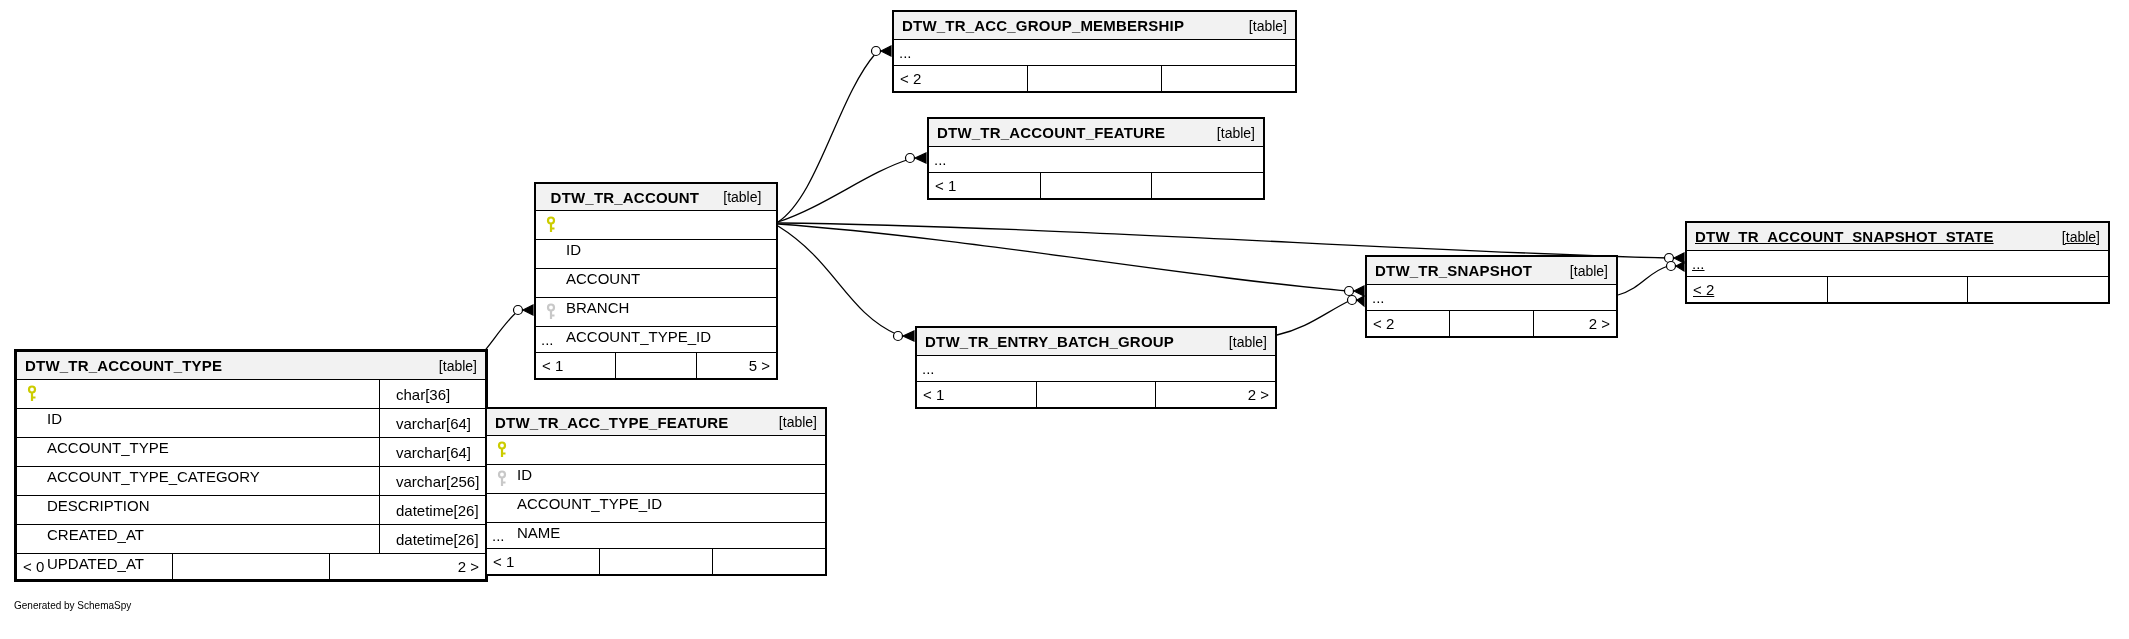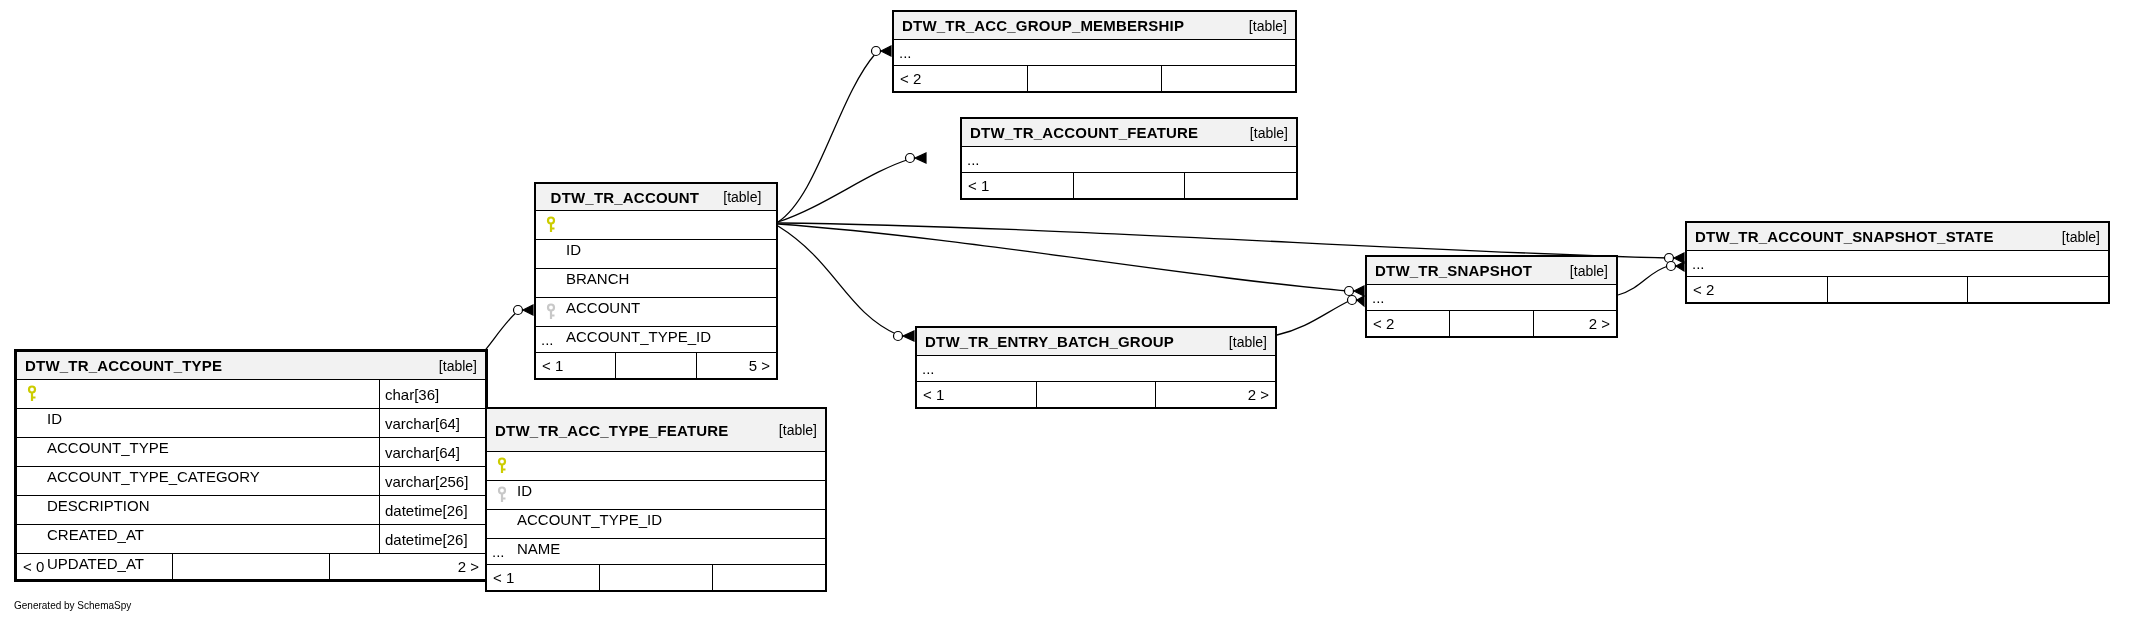--- a/index.html
+++ b/index.html
@@ -11,21 +11,21 @@
   .hdr{display:flex;justify-content:space-between;align-items:center;
        background:#f2f2f2;border-bottom:1px solid #000;height:28px;
        padding:0 8px;box-sizing:border-box;gap:24px;}
   .tname{font-weight:bold;font-size:15px;letter-spacing:0.2px;cursor:pointer;}
   .ttag{font-weight:normal;font-size:14px;}
   .row{display:flex;align-items:center;height:29px;border-bottom:1px solid #000;
        font-size:15px;box-sizing:border-box;}
   .keyicon{width:30px;display:flex;justify-content:center;align-items:center;flex:0 0 30px;}
   .cname{flex:1;white-space:nowrap;overflow:hidden;margin-top:48px;}
   .ctype{flex:0 0 106px;border-left:1px solid #000;align-self:stretch;
-         display:flex;align-items:center;padding-left:5px;box-sizing:border-box;}
+         display:flex;align-items:center;padding-left:16px;box-sizing:border-box;}
   .erow{display:flex;align-items:center;height:26px;border-bottom:1px solid #000;
         font-size:15px;padding-left:5px;box-sizing:border-box;}
   .frow{display:flex;height:25px;font-size:15px;box-sizing:border-box;}
   .fcell{flex:1;display:flex;align-items:center;padding:0 6px;box-sizing:border-box;}
   .fcell.mid,.fcell.rgt{border-left:1px solid #000;}
   .fcell.rgt{justify-content:flex-end;}
   .note{position:absolute;left:14px;top:600px;font-size:10px;z-index:1;}
 </style>
 </head>
 <body>
@@ -124,27 +124,27 @@
           <g stroke="#cccc00" stroke-width="2.2" fill="none">
             <circle cx="6" cy="4.5" r="3"></circle>
             <path d="M6 7.5 L6 16 M6 12.5 L9.5 12.5"></path>
           </g>
         </svg>
     </span>
     <span class="cname">ID</span>
   </div>
   <div class="row">
     <span class="keyicon"></span>
+    <span class="cname">ACCOUNT</span>
+  </div>
+  <div class="row">
+    <span class="keyicon"></span>
     <span class="cname">BRANCH</span>
   </div>
   <div class="row">
-    <span class="keyicon"></span>
-    <span class="cname">ACCOUNT</span>
-  </div>
-  <div class="row">
     <span class="keyicon">
       <svg width="12" height="18" viewBox="0 0 12 18">
           <g stroke="#c8c8c8" stroke-width="2.2" fill="none">
             <circle cx="6" cy="4.5" r="3"></circle>
             <path d="M6 7.5 L6 16 M6 12.5 L9.5 12.5"></path>
           </g>
         </svg>
     </span>
     <span class="cname">ACCOUNT_TYPE_ID</span>
   </div>
@@ -162,21 +162,21 @@
     <span class="ttag">[table]</span>
   </div>
   <div class="erow">...</div>
   <div class="frow">
     <span class="fcell">&lt; 2</span>
     <span class="fcell mid"></span>
     <span class="fcell rgt"></span>
   </div>
 </div>
 
-<div class="tbl" style="left:960px;top:117px;width:338px;">
+<div class="tbl" style="left:927px;top:117px;width:338px;">
   <div class="hdr">
     <span class="tname">DTW_TR_ACCOUNT_FEATURE</span>
     <span class="ttag">[table]</span>
   </div>
   <div class="erow">...</div>
   <div class="frow">
     <span class="fcell">&lt; 1</span>
     <span class="fcell mid"></span>
     <span class="fcell rgt"></span>
   </div>
@@ -201,35 +201,35 @@
     <span class="ttag">[table]</span>
   </div>
   <div class="erow">...</div>
   <div class="frow">
     <span class="fcell">&lt; 2</span>
     <span class="fcell mid"></span>
     <span class="fcell rgt">2 &gt;</span>
   </div>
 </div>
 
-<div class="tbl" style="left:1685px;top:221px;width:425px;">
+<div class="tbl" style="left:1685px;top:221px;width:425px;text-decoration:underline;">
   <div class="hdr">
     <span class="tname">DTW_TR_ACCOUNT_SNAPSHOT_STATE</span>
     <span class="ttag">[table]</span>
   </div>
   <div class="erow">...</div>
   <div class="frow">
     <span class="fcell">&lt; 2</span>
     <span class="fcell mid"></span>
     <span class="fcell rgt"></span>
   </div>
 </div>
 
 <div class="tbl" style="left:485px;top:407px;width:342px;">
-  <div class="hdr" style="height:43px;">
+  <div class="hdr" style="height:27px;">
     <span class="tname">DTW_TR_ACC_TYPE_FEATURE</span>
     <span class="ttag">[table]</span>
   </div>
   <div class="row">
     <span class="keyicon">
       <svg width="12" height="18" viewBox="0 0 12 18">
           <g stroke="#cccc00" stroke-width="2.2" fill="none">
             <circle cx="6" cy="4.5" r="3"></circle>
             <path d="M6 7.5 L6 16 M6 12.5 L9.5 12.5"></path>
           </g>

